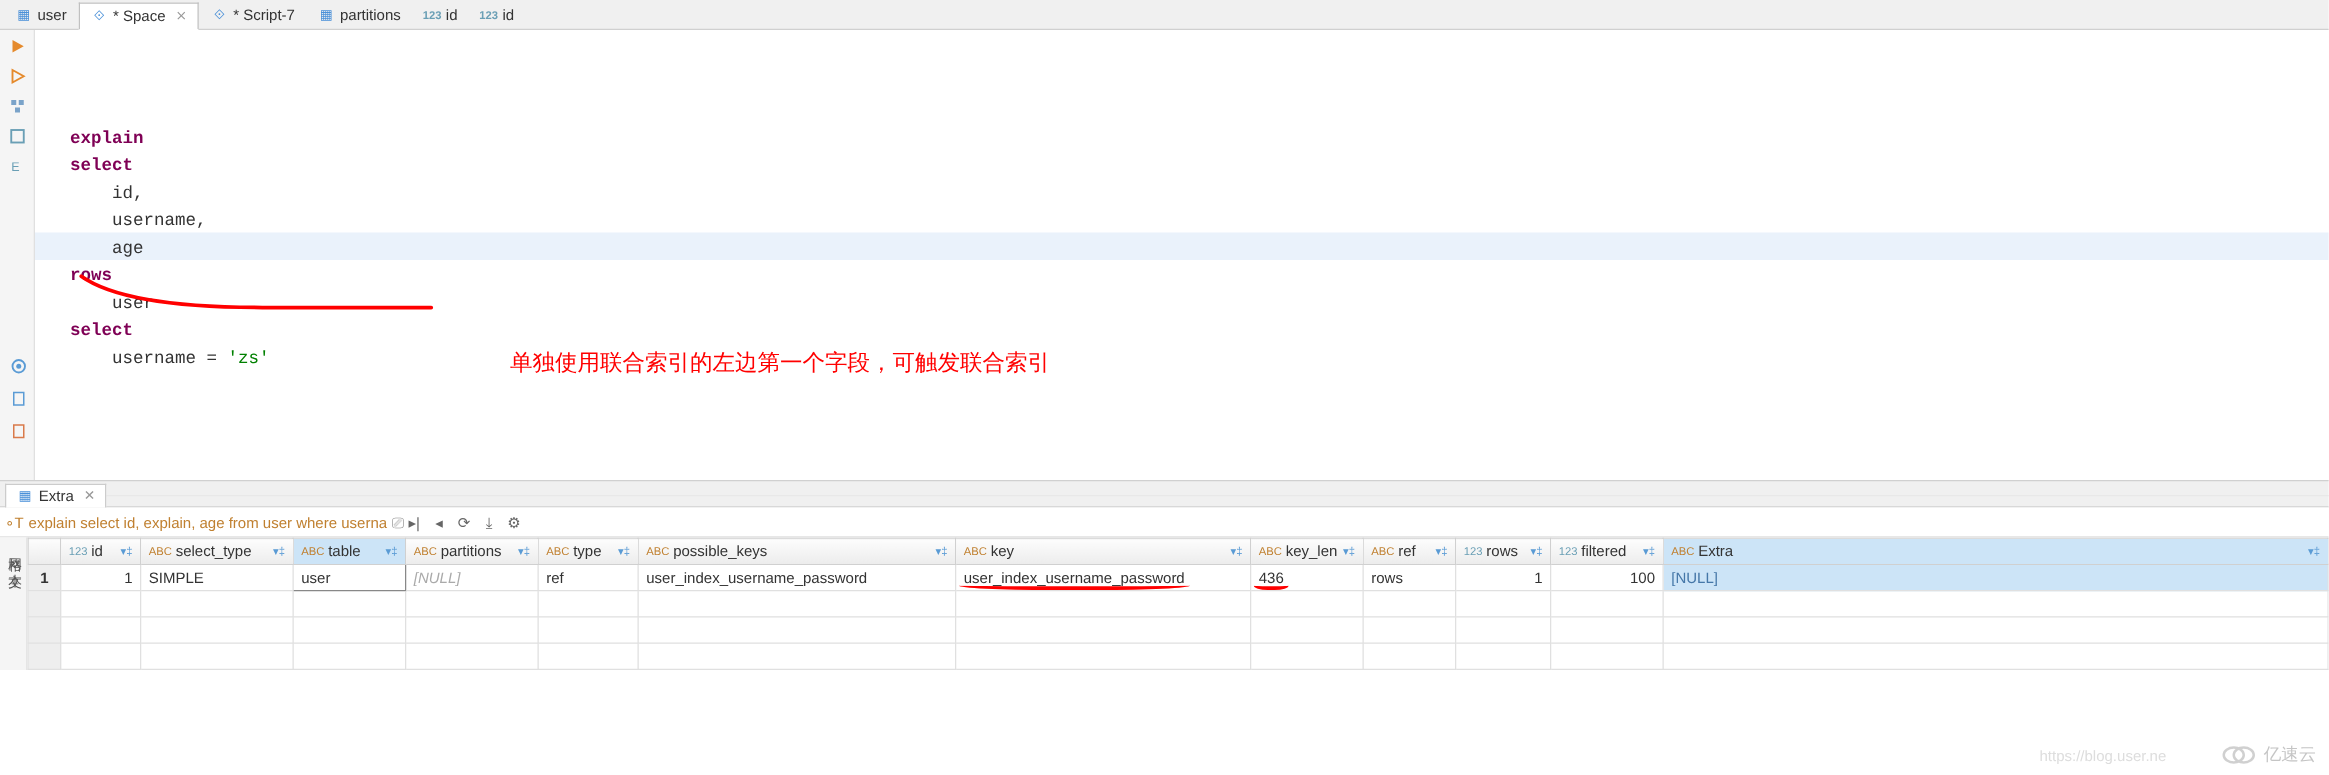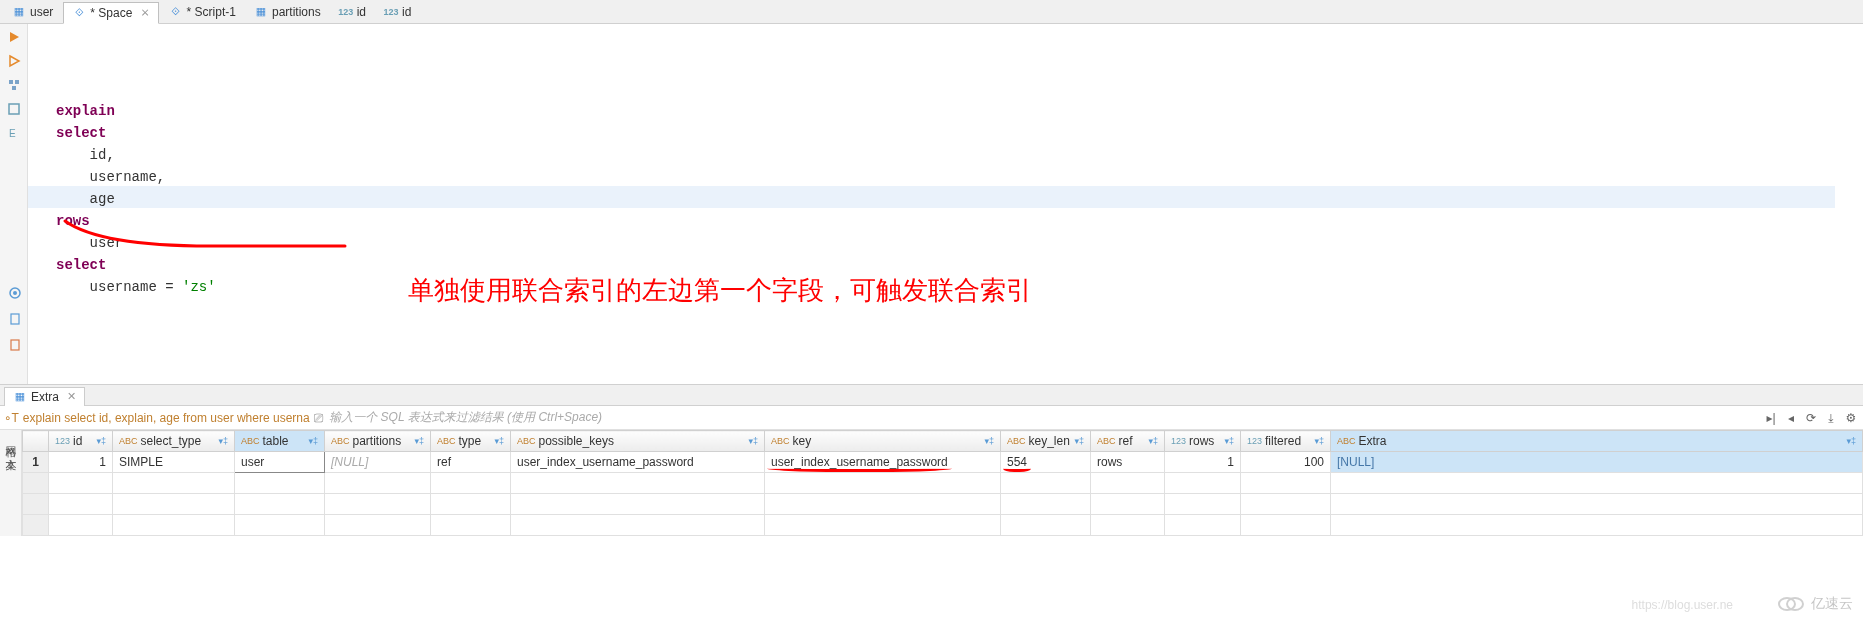--- a/index.html
+++ b/index.html
@@ -54,40 +54,40 @@
       border-right: 1px solid #e0e0e0;
       display: flex;
       flex-direction: column;
       padding-top: 4px;
       gap: 6px;
       align-items: center;
     }
     .tool-btn { width: 18px; height: 18px; display: flex; align-items: center; justify-content: center; cursor: pointer; }
 
     
-    .editor-wrap { flex: 1; display: flex; flex-direction: row; background: #fff; }
+    .editor-wrap { flex: 1; display: flex; flex-direction: column; background: #fff; }
     .editor { flex: 1; padding: 10px 10px 10px 28px; font-family: Consolas, "Courier New", monospace; font-size: 14px; line-height: 22px; white-space: pre; position: relative; }
     .editor .hl-line { position:absolute; left:0; right:0; top:162px; height:22px; background:#eaf2fb; z-index:0;}
     .editor .code { position:relative; z-index:1;}
     .kw { color: #7f0055; font-weight: bold; }
     .str { color: #008000; }
     .annotation-curve {
       position: absolute;
       top: 192px;
       left: 32px;
       width: 290px;
       height: 40px;
       z-index: 2;
     }
     .annotation-text {
       position: absolute;
       top: 255px;
       left: 380px;
       color: #ff0000;
-      font-size: 26px;
+      font-size: 18px;
       font-family: "Microsoft YaHei", sans-serif;
     }
 
     
     .left-toolbar2 {
       position: absolute;
       left: 6px;
       top: 284px;
       display: flex;
       flex-direction: column;
@@ -176,21 +176,21 @@
       <span class="icon icon-table">▦</span>
       <span>user</span>
     </div>
     <div class="tab-item active">
       <span class="icon icon-sql">⟐</span>
       <span>*<mysql -="" yygh_hosp=""> Space</mysql></span>
       <span class="tab-close">⨯</span>
     </div>
     <div class="tab-item">
       <span class="icon icon-sql">⟐</span>
-      <span>*<mysql -="" yygh_hosp=""> Script-1</mysql></span>
+      <span>*<mysql -="" yygh_hosp=""> Script-7</mysql></span>
     </div>
     <div class="tab-item">
       <span class="icon icon-table">▦</span>
       <span>partitions</span>
     </div>
     <div class="tab-item">
       <span class="icon icon-num">123</span>
       <span>id</span>
     </div>
     <div class="tab-item">
@@ -278,21 +278,20 @@
     <span>Extra</span>
     <span class="tab-close">✕</span>
   </div>
 </div>
 
 <div class="query-bar">
   <span style="color:#c08030;margin-right:4px;">∘T</span>
   <span class="query-text">explain select id, explain, age from user where userna</span>
   <span class="filter-sep"></span>
   <span style="color:#888;">⎚</span>
-  <span class="filter-input">输入一个 SQL 表达式来过滤结果 (使用 Ctrl+Space)</span>
   <div class="query-right">
     <span class="nav-btn">▸|</span>
     <span class="nav-btn">◂</span>
     <span class="nav-btn">⟳</span>
     <span class="nav-btn">⤓</span>
     <span class="nav-btn">⚙</span>
   </div>
 </div>
 
 <div class="result-area">
@@ -397,21 +396,21 @@
       <tbody id="result-body">
           <tr>
             <td class="row-num-cell">1</td>
             <td class="num-cell">1</td>
             <td>SIMPLE</td>
             <td class="cell-table">user</td>
             <td class="cell-null">[NULL]</td>
             <td>ref</td>
             <td>user_index_username_password</td>
             <td><span class="underline-red">user_index_username_password</span></td>
-            <td><span class="underline-red">554</span></td>
+            <td><span class="underline-red">436</span></td>
             <td>rows</td>
             <td class="num-cell">1</td>
             <td class="num-cell">100</td>
             <td class="cell-extra">[NULL]</td>
           </tr>
           <tr>
             <td class="row-num-cell">&nbsp;</td>
             <td>&nbsp;</td>
             <td>&nbsp;</td>
             <td>&nbsp;</td>

